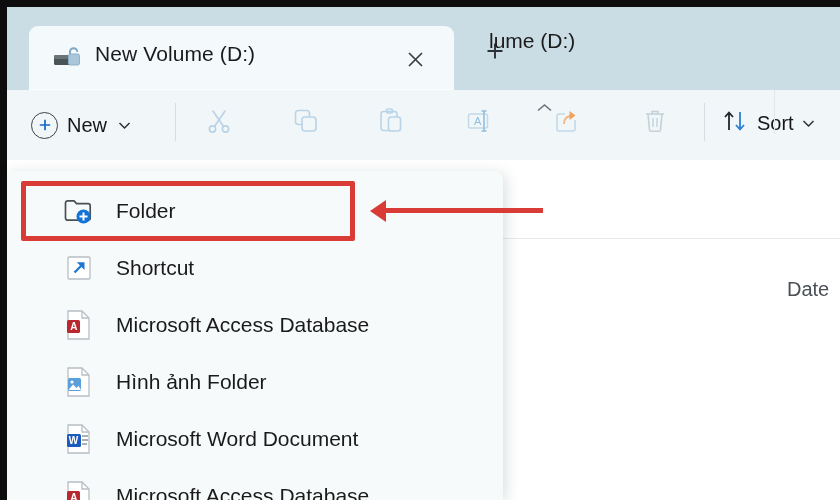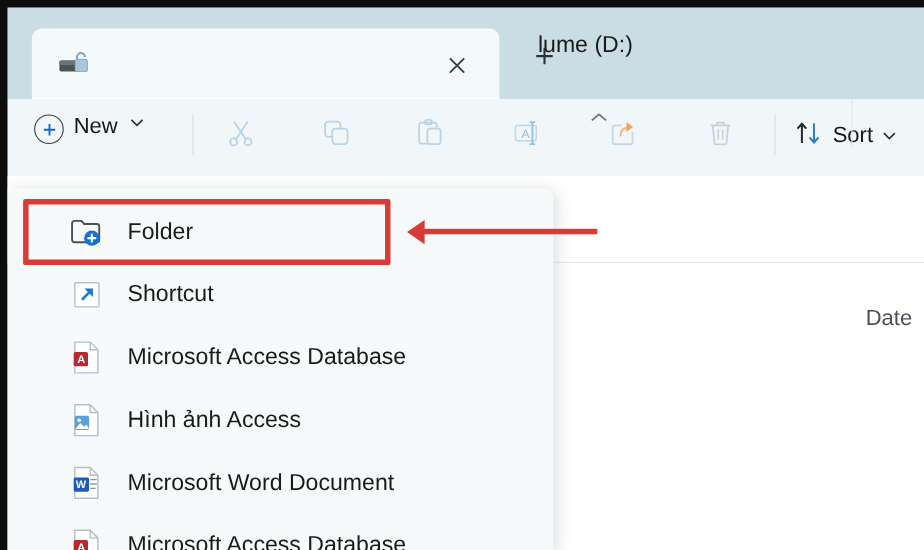--- a/index.html
+++ b/index.html
@@ -60,21 +60,21 @@
     color: #2c3135;
   }
 
   
   .commandbar {
     position: absolute; left: 7px; top: 90px; width: 833px; height: 70px;
     background: #f1f6f9;
   }
   .cmd-new {
     position: absolute; left: 23px; top: 14px;
-    height: 42px; display: flex; gap: 9px;
+    height: 42px; display: flex; align-items: center; gap: 9px;
     padding: 0 8px;
   }
   .cmd-new .plus-circle {
     width: 25px; height: 25px; border: 1.7px solid #3d4246;
     border-radius: 50%;
     display: flex; align-items: center; justify-content: center;
     flex: 0 0 auto;
   }
   .cmd-new .new-label {
     font-size: 20px; color: #161616;
@@ -180,20 +180,21 @@
       <span class="tab-drive-icon">
         <svg width="30" height="26" viewBox="0 0 30 26">
           <rect x="1" y="9" width="19" height="10" rx="1.5" fill="#4a5356"></rect>
           <rect x="1" y="9" width="19" height="4" rx="1.5" fill="#6b7478"></rect>
           <circle cx="16.5" cy="15.5" r="1.3" fill="#c9d2d6"></circle>
           <path d="M17 8 v-2.2 a3.6 3.6 0 0 1 7.2 0" fill="none" stroke="#7fa8c4" stroke-width="2"></path>
           <rect x="15.5" y="8" width="11" height="11" rx="1.8" fill="#a9c6db"></rect>
           <rect x="15.5" y="8" width="11" height="11" rx="1.8" fill="none" stroke="#8fb2cb" stroke-width="1"></rect>
         </svg>
       </span>
+      <span class="tab-title">New Volume (D:)</span>
       <span class="tab-close">
         <svg width="19" height="19" viewBox="0 0 19 19">
           <path d="M3 3 L16 16 M16 3 L3 16" stroke="#3a3f43" stroke-width="1.7" fill="none"></path>
         </svg>
       </span>
     </div>
 
     <div class="newtab-btn">
       <span>
         <svg width="20" height="20" viewBox="0 0 20 20">
@@ -349,21 +350,21 @@
     <div class="menu-item" style="top:182px;">
       <span class="mi-icon">
         <svg width="28" height="32" viewBox="0 0 28 32">
           <path d="M3 2 H17 L24 9 V30 H3 Z" fill="#ffffff" stroke="#b7bfc5" stroke-width="1.3"></path>
           <path d="M17 2 V9 H24" fill="none" stroke="#b7bfc5" stroke-width="1.3"></path>
           <rect x="3" y="12" width="13" height="13" rx="1.5" fill="#5a9fdc"></rect>
           <circle cx="7" cy="16" r="1.6" fill="#ffffff"></circle>
           <path d="M3.5 24 L8 18.5 L11.5 22 L13.5 19.8 L16 24 Z" fill="#ffffff"></path>
         </svg>
       </span>
-      <span class="mi-label">Hình ảnh Access</span>
+      <span class="mi-label">Hình ảnh Folder</span>
     </div>
 
     <div class="menu-item" style="top:239px;">
       <span class="mi-icon">
         <svg width="28" height="32" viewBox="0 0 28 32">
           <path d="M3 2 H17 L24 9 V30 H3 Z" fill="#ffffff" stroke="#b7bfc5" stroke-width="1.3"></path>
           <path d="M17 2 V9 H24" fill="none" stroke="#b7bfc5" stroke-width="1.3"></path>
           <path d="M17 13 H23 M17 17 H23 M17 21 H22" stroke="#8d969d" stroke-width="1.3"></path>
           <rect x="2" y="11" width="14" height="13" rx="1.5" fill="#1b5bbd"></rect>
           <text x="3.8" y="21" font-family="Liberation Sans, sans-serif" font-size="10" font-weight="bold" fill="#ffffff">W</text>

